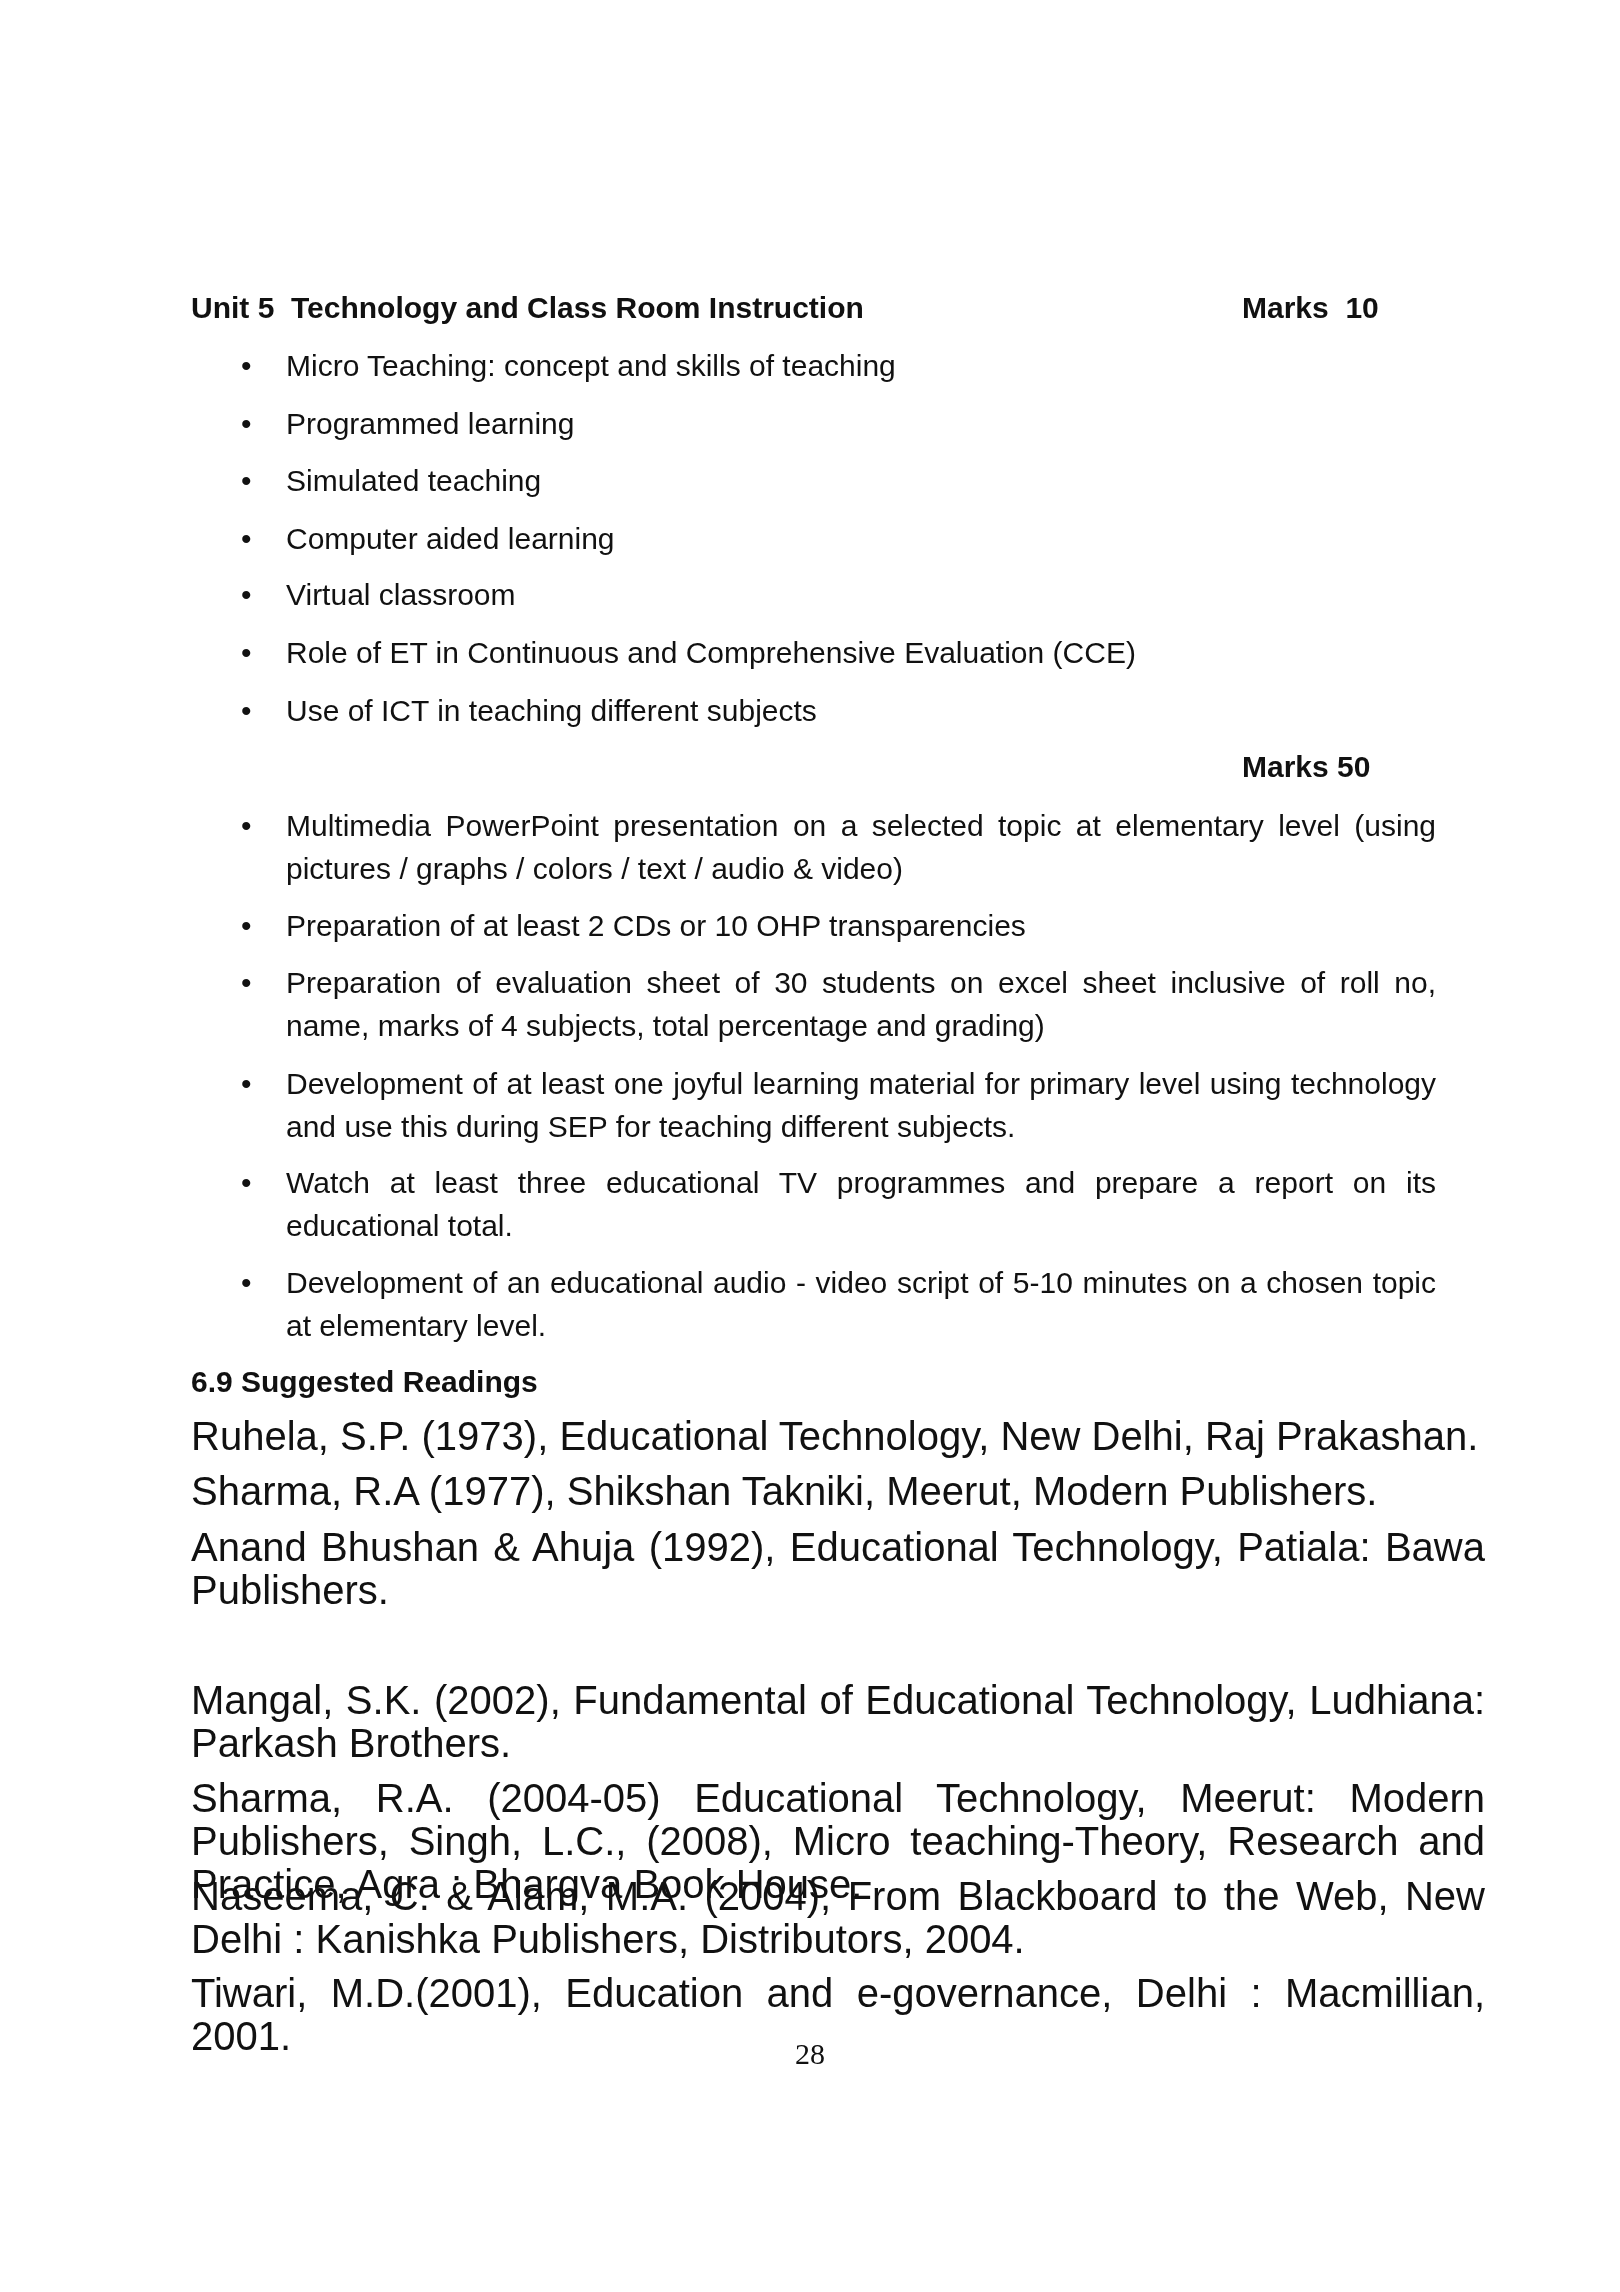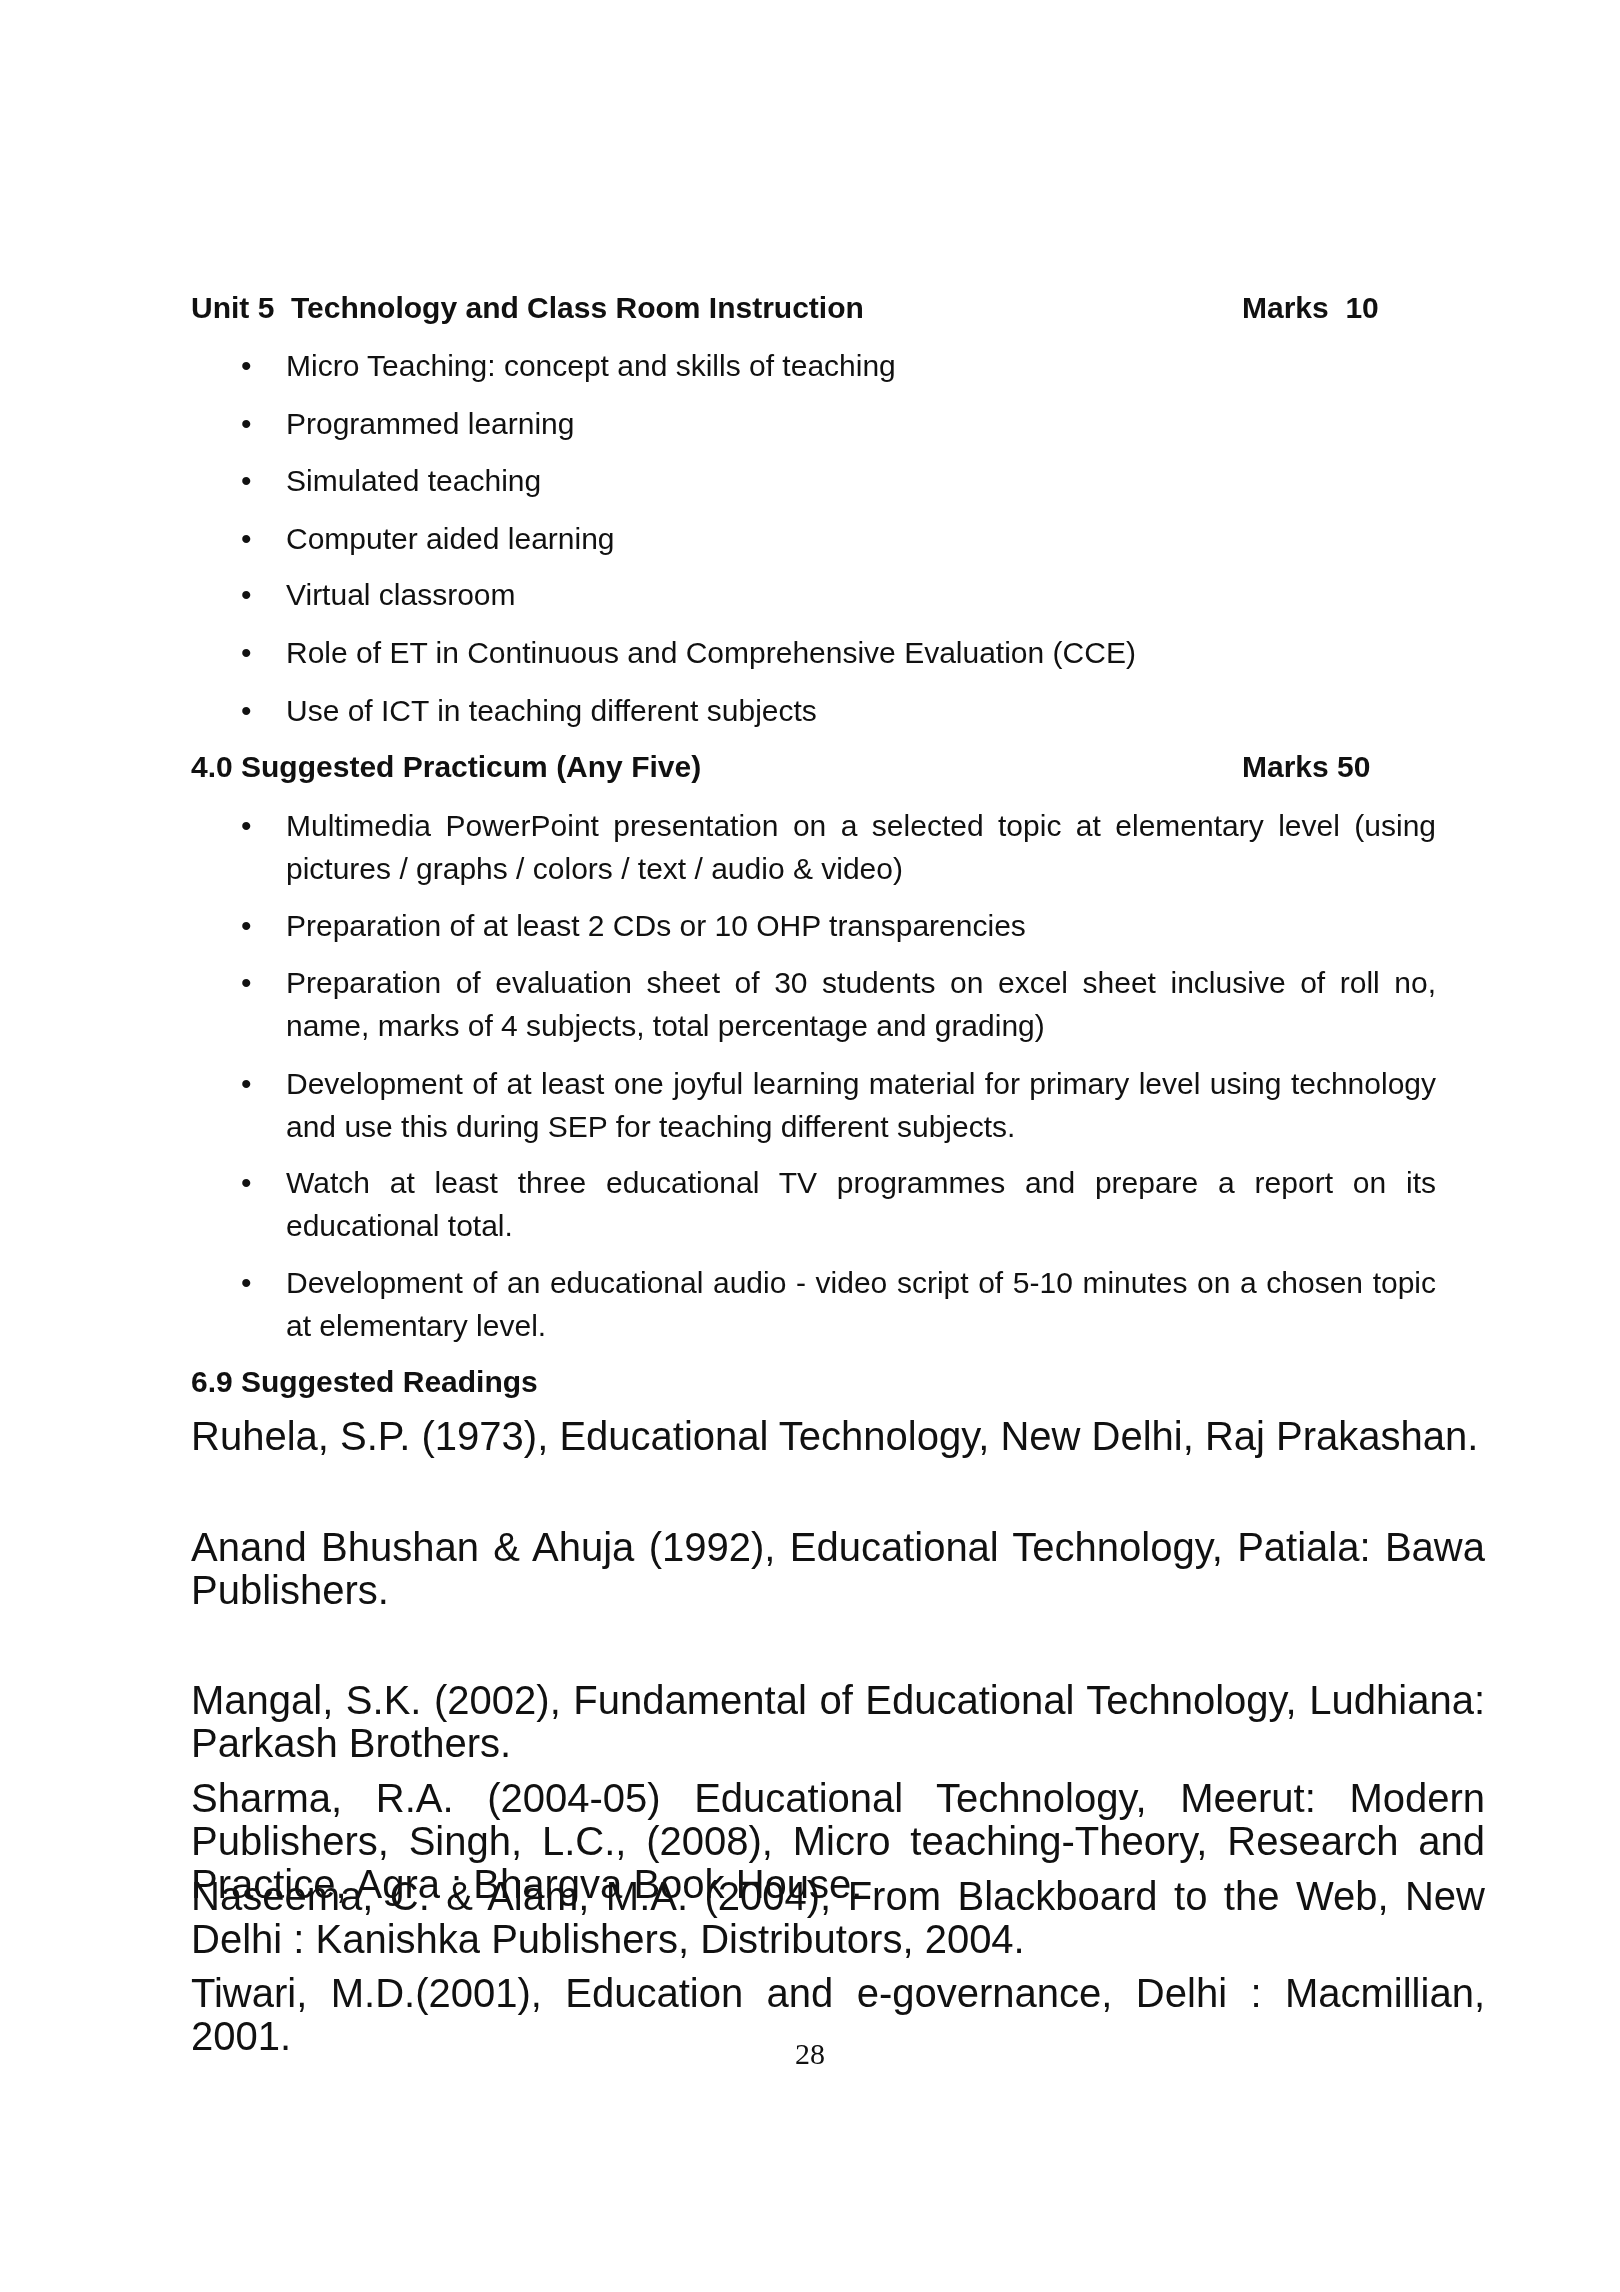--- a/index.html
+++ b/index.html
@@ -118,21 +118,20 @@
     <div class="bullet-item" style="top:631px;">
       <span class="bullet-dot">•</span>
       <span class="bullet-text">Role of ET in Continuous and Comprehensive Evaluation (CCE)</span>
     </div>
     <div class="bullet-item" style="top:689px;">
       <span class="bullet-dot">•</span>
       <span class="bullet-text">Use of  ICT in teaching different subjects</span>
     </div>
   </div>
 
-  <div class="heading" style="top:748px;">4.0 Suggested Practicum (Any Five)</div>
   <div class="marks" style="left:1242px; top:748px;">Marks 50</div>
 
   <div class="bullet-list">
     <div class="bullet-item" style="top:804px;">
       <span class="bullet-dot">•</span>
       <span class="bullet-text">Multimedia PowerPoint presentation on a selected topic at elementary level (using pictures / graphs / colors / text / audio &amp; video)</span>
     </div>
     <div class="bullet-item" style="top:904px;">
       <span class="bullet-dot">•</span>
       <span class="bullet-text">Preparation of at least 2 CDs or 10 OHP transparencies</span>
@@ -151,20 +150,21 @@
     </div>
     <div class="bullet-item" style="top:1261px;">
       <span class="bullet-dot">•</span>
       <span class="bullet-text">Development of  an educational audio - video script of 5-10 minutes on a chosen topic at elementary level.</span>
     </div>
   </div>
 
   <div class="heading" style="top:1363px;">6.9 Suggested Readings</div>
 
   <div class="ref" style="top:1415px;">Ruhela, S.P. (1973), Educational Technology, New Delhi, Raj Prakashan.</div>
+  <div class="ref" style="top:1470px;">Sharma, R.A (1977), Shikshan Takniki, Meerut, Modern Publishers.</div>
   <div class="ref" style="top:1526px;">Anand Bhushan &amp; Ahuja (1992), Educational Technology, Patiala: Bawa Publishers.</div>
   <div class="ref" style="top:1679px;">Mangal, S.K. (2002), Fundamental of Educational Technology, Ludhiana: Parkash Brothers.</div>
   <div class="ref" style="top:1777px;">Sharma, R.A. (2004-05) Educational Technology, Meerut: Modern Publishers, Singh, L.C., (2008), Micro teaching-Theory, Research and Practice, Agra : Bhargva Book House.</div>
   <div class="ref" style="top:1875px;">Naseema, C. &amp; Alam, M.A. (2004), From Blackboard to the Web, New Delhi : Kanishka Publishers, Distributors, 2004.</div>
   <div class="ref" style="top:1972px;">Tiwari, M.D.(2001), Education and e-governance, Delhi : Macmillian, 2001.</div>
 
   <div class="page-number">28</div>
 
 </div>
 

